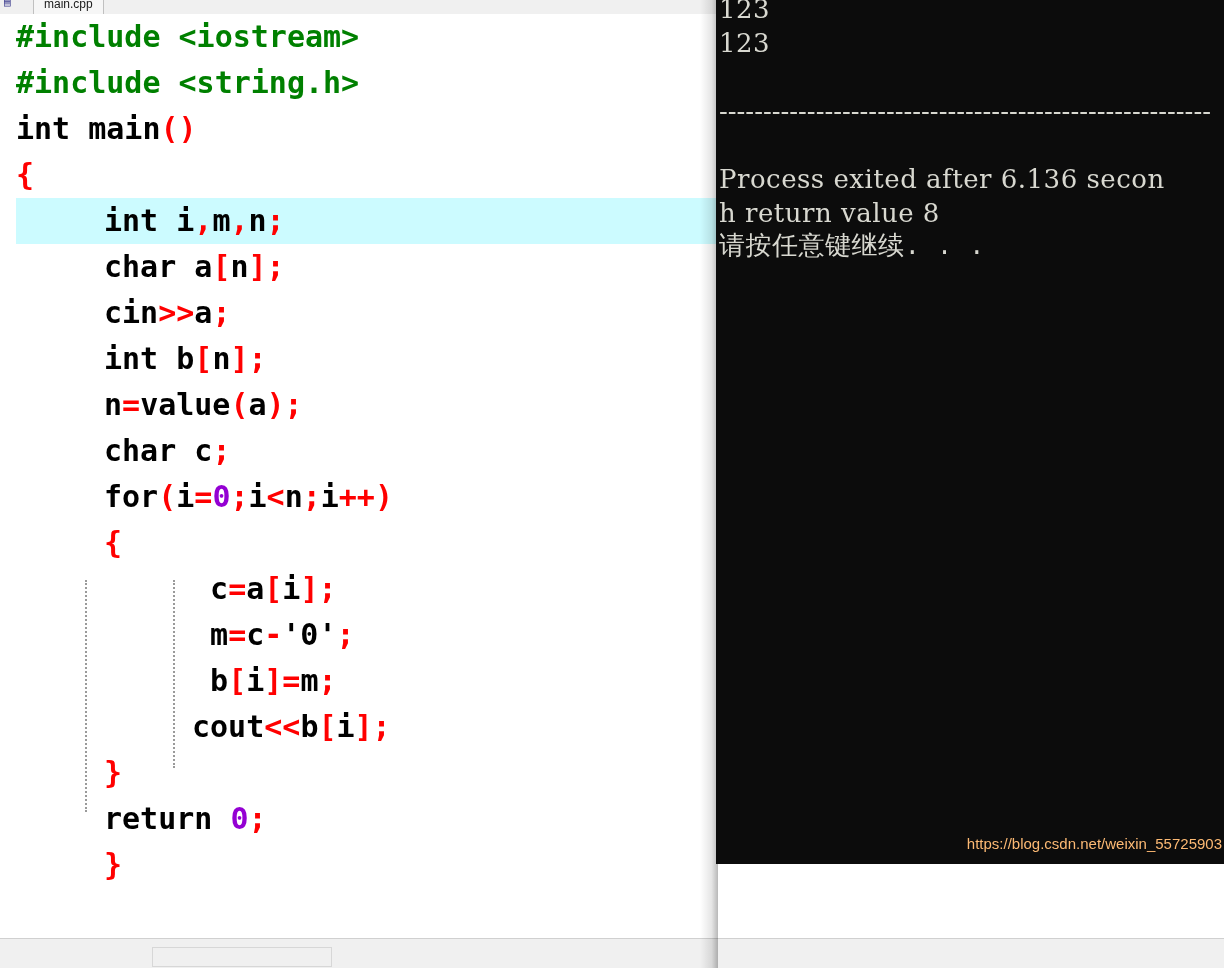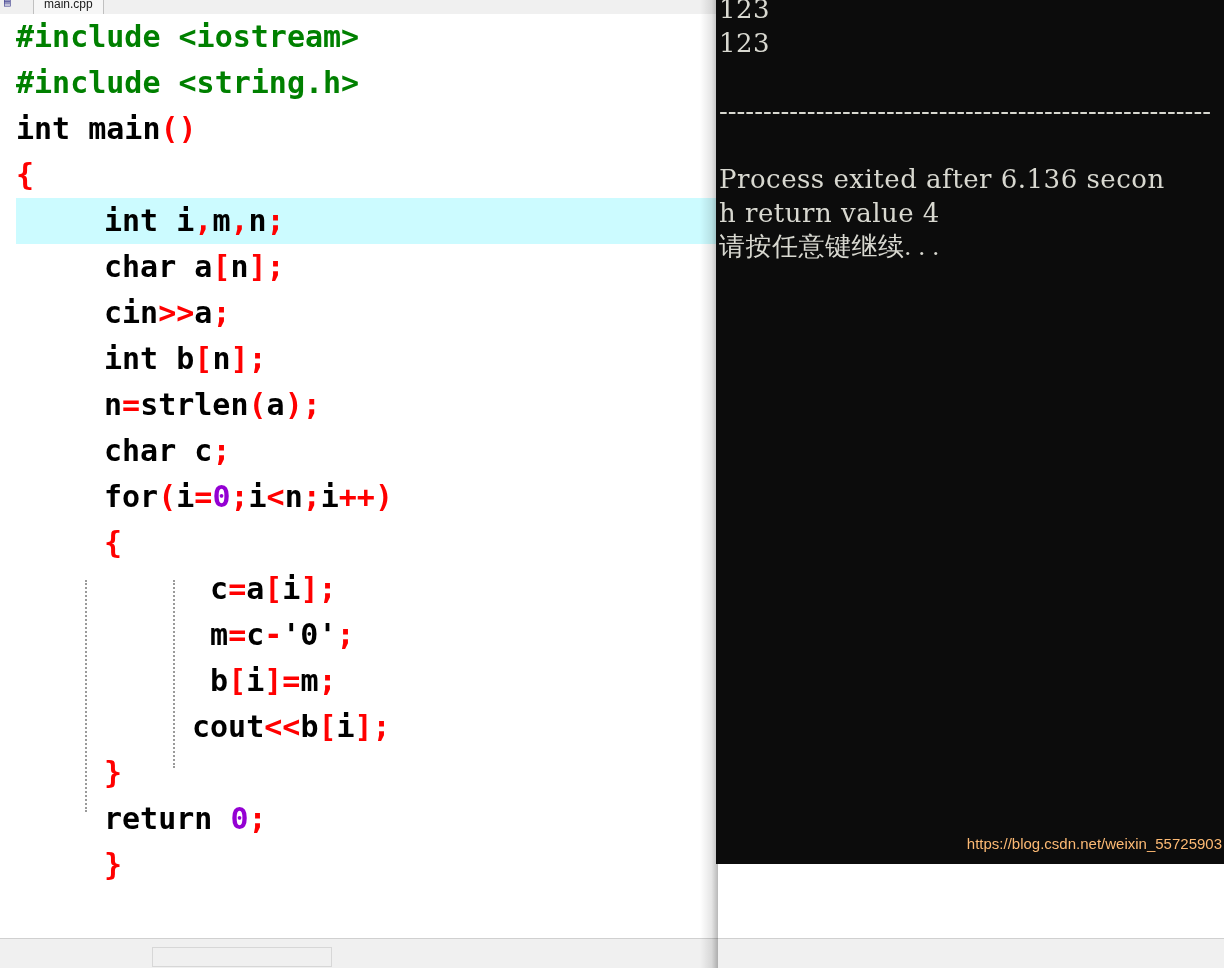--- a/index.html
+++ b/index.html
@@ -153,21 +153,21 @@
     color: #d8d8d0;
     white-space: pre;
     padding-left: 3px;
     letter-spacing: 0.5px;
   }
   .con-line.dash {
     letter-spacing: 0px;
     overflow: hidden;
   }
   .con-line.cjk {
-    font-family: Liberation Serif, serif;
+    font-family: Liberation Mono, monospace;
   }
   .watermark {
     position: absolute;
     right: 2px; bottom: 12px;
     font-family: "Liberation Sans", sans-serif;
     font-size: 15px;
     color: #fdba74;
     white-space: nowrap;
   }
 </style>
@@ -186,21 +186,21 @@
     <div class="editor">
       <div class="code" id="code-root">
           <div class="line"><span style="display: inline-block; width: 0px;"></span><span class="t-pre">#include &lt;iostream&gt;</span></div>
           <div class="line"><span style="display: inline-block; width: 0px;"></span><span class="t-pre">#include &lt;string.h&gt;</span></div>
           <div class="line"><span style="display: inline-block; width: 0px;"></span><span class="t-plain">int main</span><span class="t-punct">()</span></div>
           <div class="line"><span style="display: inline-block; width: 0px;"></span><span class="t-punct">{</span></div>
           <div class="line hl"><span style="display: inline-block; width: 88px;"></span><span class="t-plain">int i</span><span class="t-punct">,</span><span class="t-plain">m</span><span class="t-punct">,</span><span class="t-plain">n</span><span class="t-punct">;</span></div>
           <div class="line"><span style="display: inline-block; width: 88px;"></span><span class="t-plain">char a</span><span class="t-punct">[</span><span class="t-plain">n</span><span class="t-punct">];</span></div>
           <div class="line"><span style="display: inline-block; width: 88px;"></span><span class="t-plain">cin</span><span class="t-punct">&gt;&gt;</span><span class="t-plain">a</span><span class="t-punct">;</span></div>
           <div class="line"><span style="display: inline-block; width: 88px;"></span><span class="t-plain">int b</span><span class="t-punct">[</span><span class="t-plain">n</span><span class="t-punct">];</span></div>
-          <div class="line"><span style="display: inline-block; width: 88px;"></span><span class="t-plain">n</span><span class="t-punct">=</span><span class="t-plain">strlen</span><span class="t-punct">(</span><span class="t-plain">a</span><span class="t-punct">);</span></div>
+          <div class="line"><span style="display: inline-block; width: 88px;"></span><span class="t-plain">n</span><span class="t-punct">=</span><span class="t-plain">value</span><span class="t-punct">(</span><span class="t-plain">a</span><span class="t-punct">);</span></div>
           <div class="line"><span style="display: inline-block; width: 88px;"></span><span class="t-plain">char c</span><span class="t-punct">;</span></div>
           <div class="line"><span style="display: inline-block; width: 88px;"></span><span class="t-plain">for</span><span class="t-punct">(</span><span class="t-plain">i</span><span class="t-punct">=</span><span class="t-num">0</span><span class="t-punct">;</span><span class="t-plain">i</span><span class="t-punct">&lt;</span><span class="t-plain">n</span><span class="t-punct">;</span><span class="t-plain">i</span><span class="t-punct">++)</span></div>
           <div class="line"><span style="display: inline-block; width: 88px;"></span><span class="t-punct">{</span></div>
           <div class="line"><span style="display: inline-block; width: 176px;"></span><span class="t-plain"> c</span><span class="t-punct">=</span><span class="t-plain">a</span><span class="t-punct">[</span><span class="t-plain">i</span><span class="t-punct">];</span></div>
           <div class="line"><span style="display: inline-block; width: 176px;"></span><span class="t-plain"> m</span><span class="t-punct">=</span><span class="t-plain">c</span><span class="t-punct">-</span><span class="t-plain">'0'</span><span class="t-punct">;</span></div>
           <div class="line"><span style="display: inline-block; width: 176px;"></span><span class="t-plain"> b</span><span class="t-punct">[</span><span class="t-plain">i</span><span class="t-punct">]</span><span class="t-punct">=</span><span class="t-plain">m</span><span class="t-punct">;</span></div>
           <div class="line"><span style="display: inline-block; width: 176px;"></span><span class="t-plain">cout</span><span class="t-punct">&lt;&lt;</span><span class="t-plain">b</span><span class="t-punct">[</span><span class="t-plain">i</span><span class="t-punct">];</span></div>
           <div class="line"><span style="display: inline-block; width: 88px;"></span><span class="t-punct">}</span></div>
           <div class="line"><span style="display: inline-block; width: 88px;"></span><span class="t-plain">return </span><span class="t-num">0</span><span class="t-punct">;</span></div>
           <div class="line"><span style="display: inline-block; width: 88px;"></span><span class="t-punct">}</span></div>
@@ -217,19 +217,19 @@
   </div>
 
   <div id="console">
     <div class="con-body" id="console-root">
         <div class="con-line">123</div>
         <div class="con-line">123</div>
         <div class="con-line"></div>
         <div class="con-line dash">--------------------------------------------------------</div>
         <div class="con-line"></div>
         <div class="con-line">Process exited after 6.136 secon</div>
-        <div class="con-line">h return value 4</div>
+        <div class="con-line">h return value 8</div>
         <div class="con-line cjk">请按任意键继续. . .</div>
       </div>
     <div class="watermark">https://blog.csdn.net/weixin_55725903</div>
   </div>
 
 </div>
 
 </body></html>

